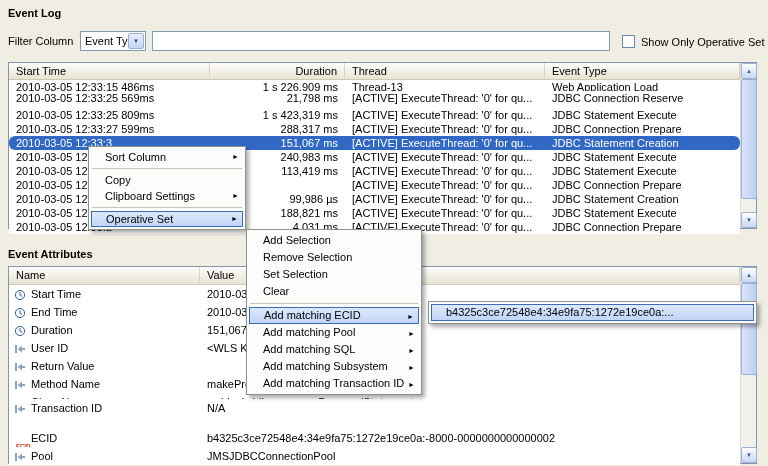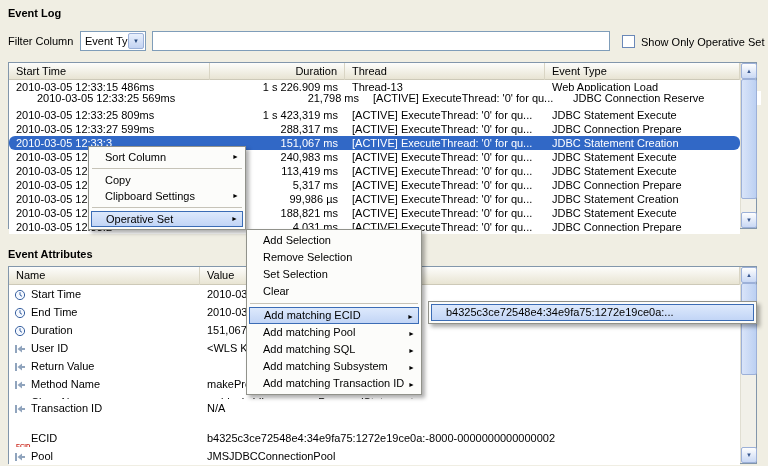--- a/index.html
+++ b/index.html
@@ -88,21 +88,21 @@
     <div class="th c2">Thread</div>
     <div class="th c3">Event Type</div>
   </div>
 
   <div class="trow" style="top:17px;">
     <div class="cell c0">2010-03-05 12:33:15 486ms</div>
     <div class="cell c1">1 s 226,909 ms</div>
     <div class="cell c2">Thread-13</div>
     <div class="cell c3">Web Application Load</div>
   </div>
-  <div class="trow" style="top:28px;margin-left:21px;">
+  <div class="trow" style="top:28px;">
     <div class="cell c0">2010-03-05 12:33:25 569ms</div>
     <div class="cell c1">21,798 ms</div>
     <div class="cell c2">[ACTIVE] ExecuteThread: '0' for qu...</div>
     <div class="cell c3">JDBC Connection Reserve</div>
   </div>
   <div class="trow" style="top:45px;">
     <div class="cell c0">2010-03-05 12:33:25 809ms</div>
     <div class="cell c1">1 s 423,319 ms</div>
     <div class="cell c2">[ACTIVE] ExecuteThread: '0' for qu...</div>
     <div class="cell c3">JDBC Statement Execute</div>
@@ -126,21 +126,20 @@
     <div class="cell c3">JDBC Statement Execute</div>
   </div>
   <div class="trow" style="top:101px;">
     <div class="cell c0">2010-03-05 12:33:2</div>
     <div class="cell c1">113,419 ms</div>
     <div class="cell c2">[ACTIVE] ExecuteThread: '0' for qu...</div>
     <div class="cell c3">JDBC Statement Execute</div>
   </div>
   <div class="trow" style="top:115px;">
     <div class="cell c0">2010-03-05 12:33:2</div>
-    <div class="cell c1">5,317 ms</div>
     <div class="cell c2">[ACTIVE] ExecuteThread: '0' for qu...</div>
     <div class="cell c3">JDBC Connection Prepare</div>
   </div>
   <div class="trow" style="top:129px;">
     <div class="cell c0">2010-03-05 12:33:2</div>
     <div class="cell c1">99,986 µs</div>
     <div class="cell c2">[ACTIVE] ExecuteThread: '0' for qu...</div>
     <div class="cell c3">JDBC Statement Creation</div>
   </div>
   <div class="trow" style="top:143px;">

